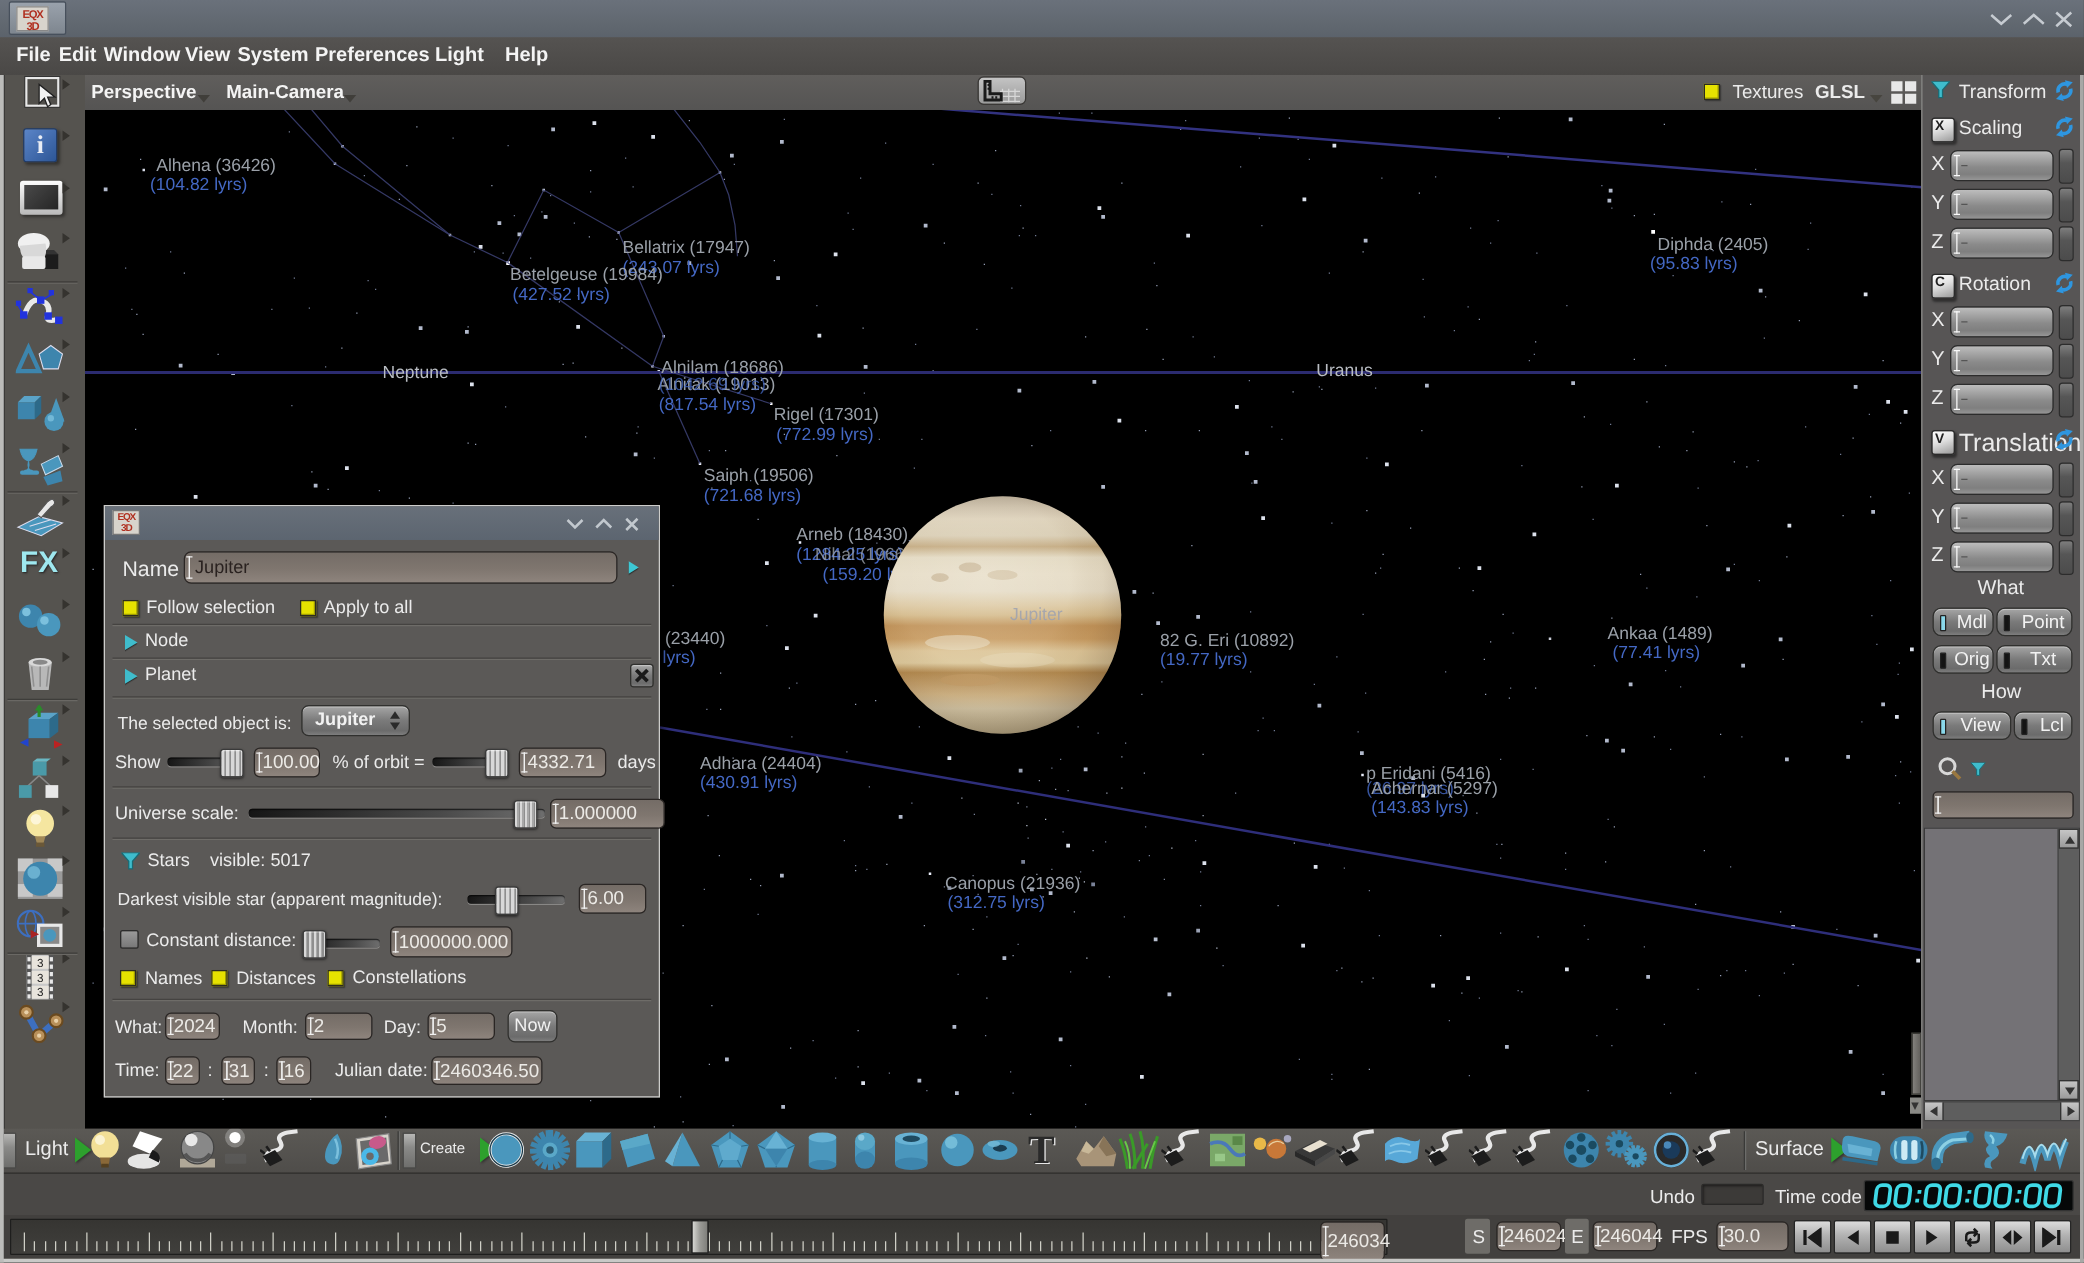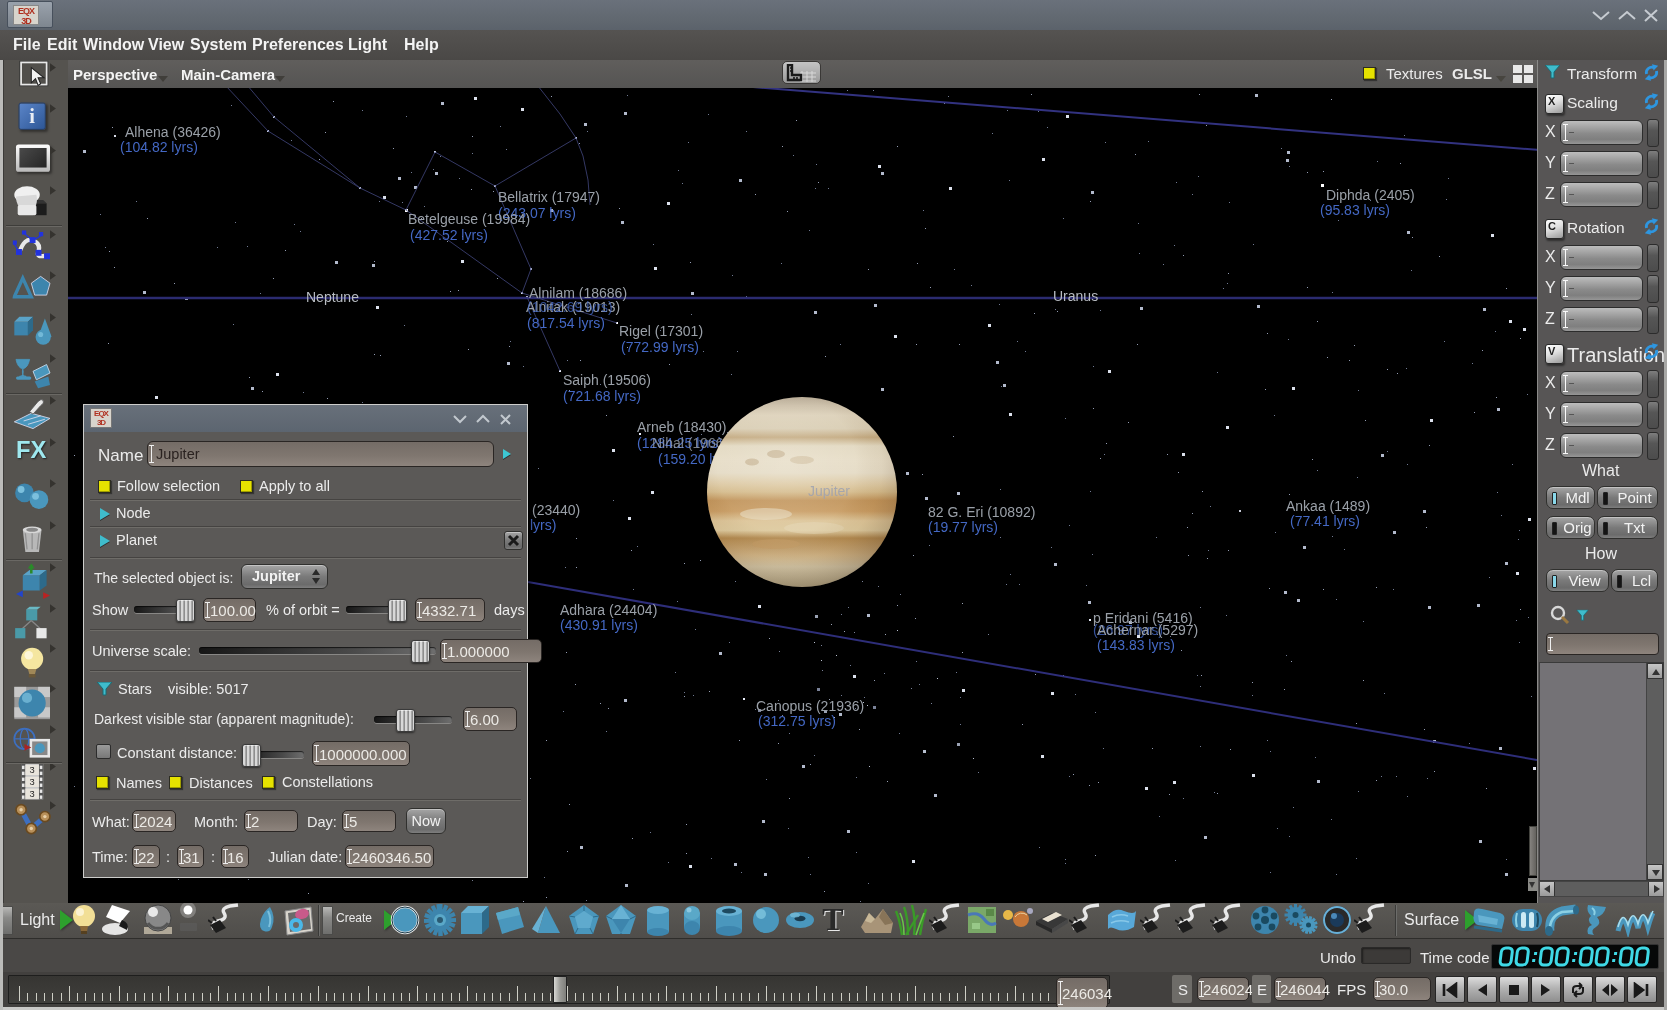--- a/index.html
+++ b/index.html
@@ -1231,21 +1231,21 @@
       <i></i>
       <span style="left:6px">4332.71</span>
     </div>
     <div class="lbl" style="left:410px;top:197px;font-size:14.5px">days</div>
     <div class="sep" style="top:224px"></div>
     <div class="lbl" style="left:8px;top:238px;font-size:14.5px">Universe scale:</div>
     <div class="slider" style="left:115px;top:237px;width:237px;height:18px">
       <div class="track"></div>
       <div class="knob" style="left:222px"></div>
     </div>
-    <div class="inp" style="left:356px;top:234px;width:102px;height:24px">
+    <div class="inp" style="left:356px;top:234px;width:92px;height:24px">
       <i></i>
       <span style="left:6px">1.000000</span>
     </div>
     <div class="sep" style="top:265px"></div>
     <div class="abs" style="left:13px;top:277px"><svg width="15" height="14" viewBox="0 0 15 14">
         <polygon points="0,0 15,0 9,7 9,13 6,13 6,7" fill="#3fbccc" stroke="#1a6a74" stroke-width="1"></polygon>
       </svg></div>
     <div class="lbl" style="left:34px;top:276px;font-size:14.5px">Stars</div>
     <div class="lbl" style="left:84px;top:276px;font-size:14.5px">visible: 5017</div>
     <div class="lbl" style="left:10px;top:306px;font-size:14px">Darkest visible star (apparent magnitude):</div>

